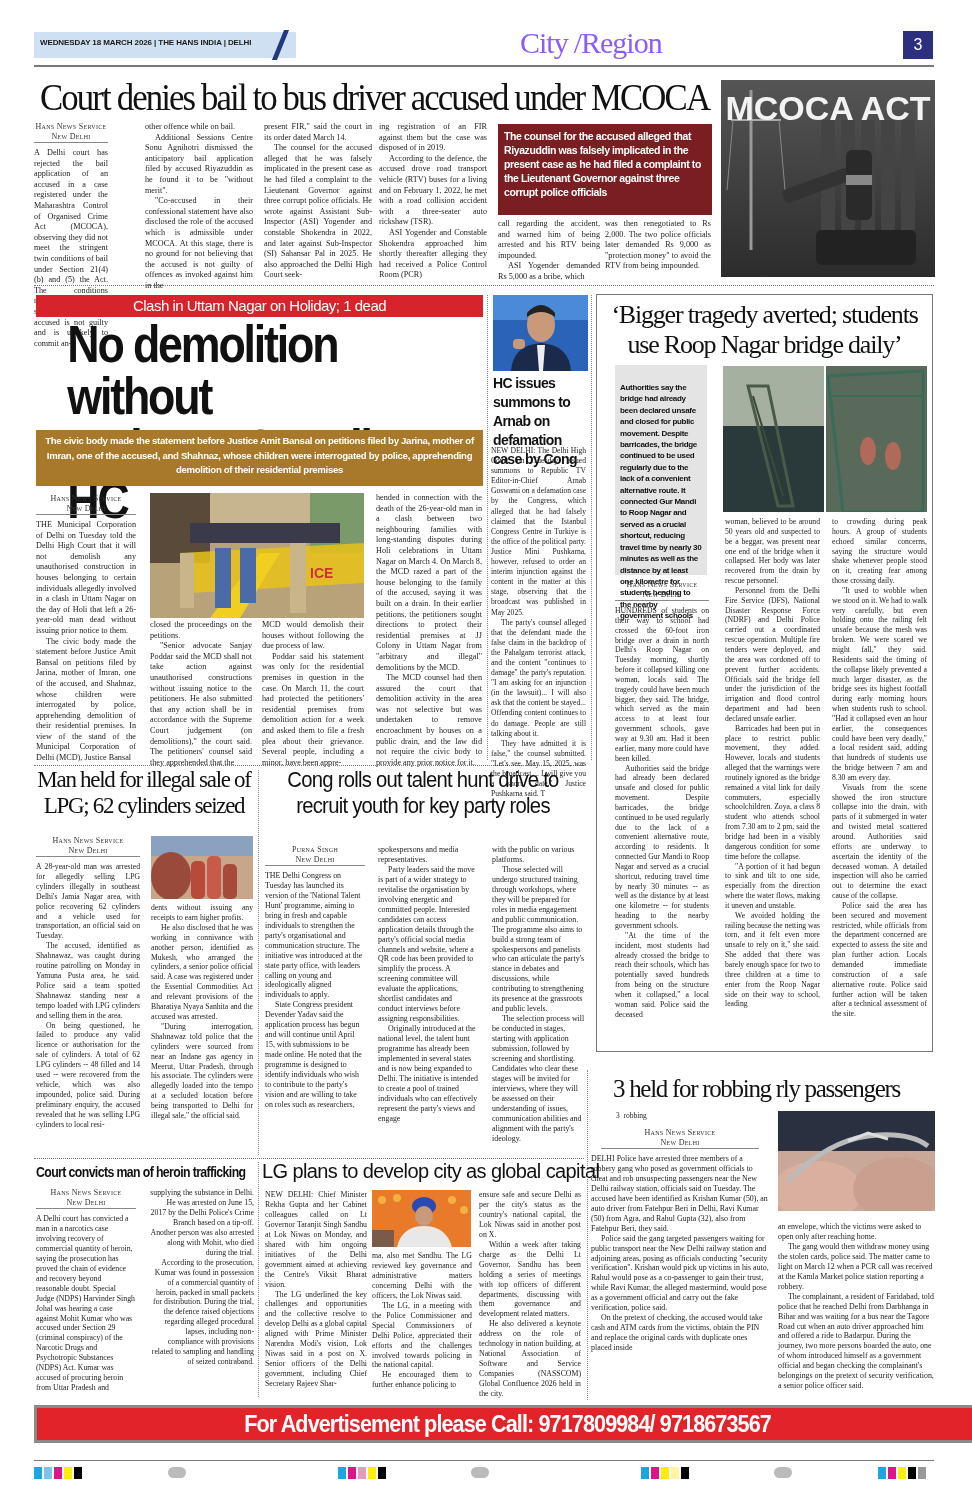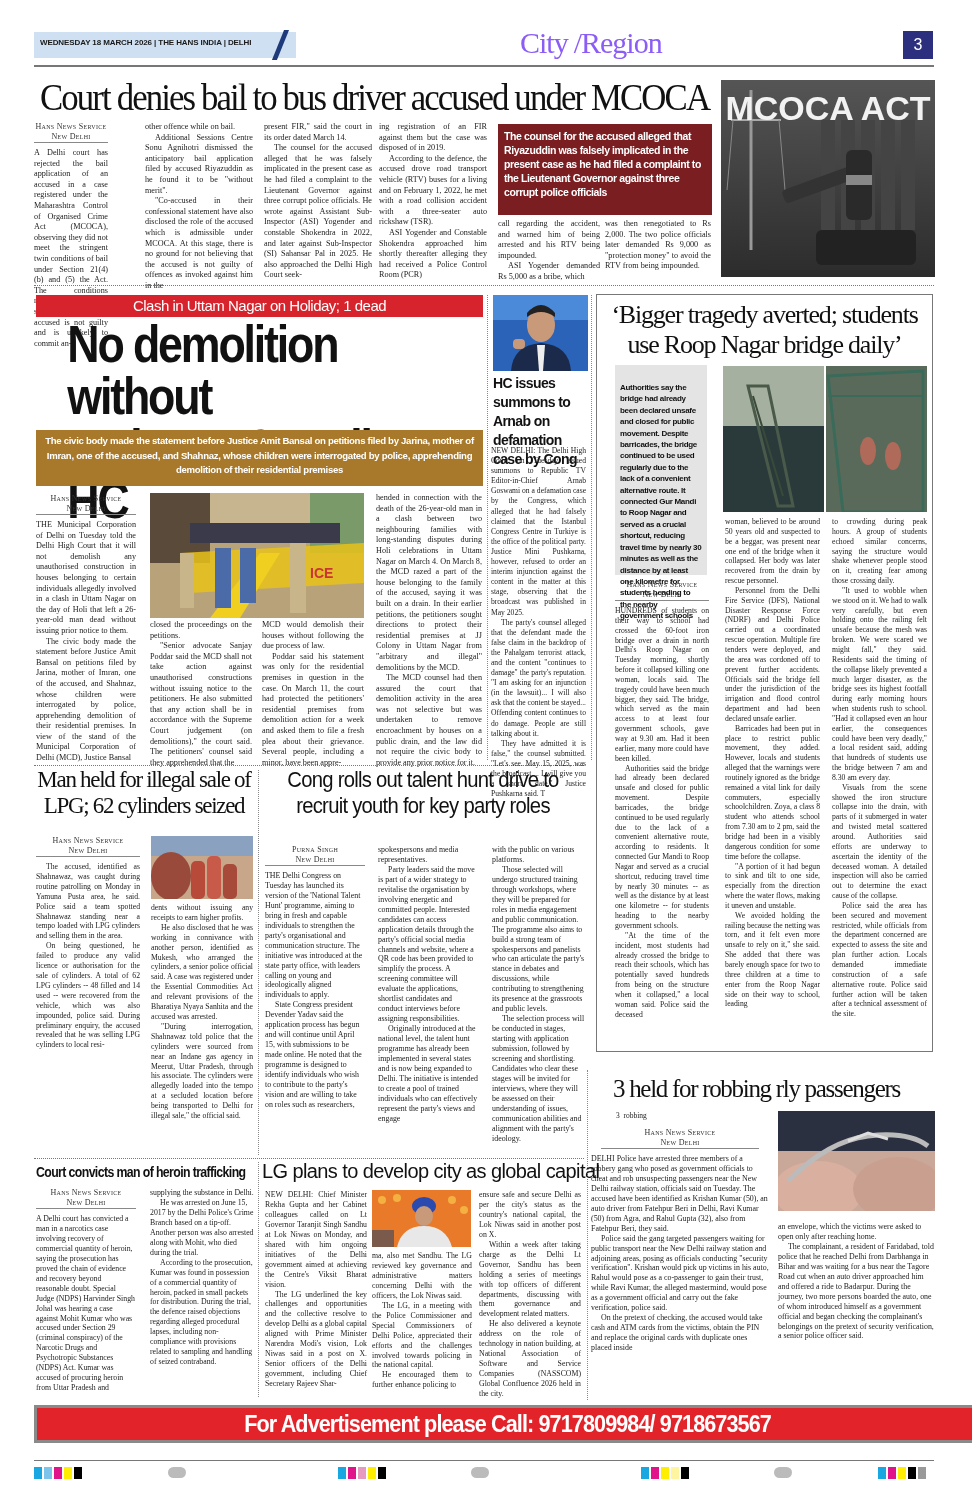--- a/index.html
+++ b/index.html
@@ -229,20 +229,21 @@
   <div class="abs hd-serif" style="left:34px;top:767px;width:220px;text-align:center;font-size:23px;line-height:26px;letter-spacing:-1.3px">
     <div>Man held for illegal sale of</div>
     <div>LPG; 62 cylinders seized</div>
   </div>
   <div class="col txt" style="left:36px;top:836px;width:104px;font-size:7.7px;line-height:9.9px">
     <div class="byline">
         <div>Hans News Service</div>
         <div>New Delhi</div>
       </div>
     <div>
+        <p class="first">A 28-year-old man was arrested for allegedly selling LPG cylinders illegally in southeast Delhi's Jamia Nagar area, with police recovering 62 cylinders and a vehicle used for transportation, an official said on Tuesday.</p>
         <p>The accused, identified as Shahnawaz, was caught during routine patrolling on Monday in Yamuna Pusta area, he said. Police said a team spotted Shahnawaz standing near a tempo loaded with LPG cylinders and selling them in the area.</p>
         <p>On being questioned, he failed to produce any valid licence or authorisation for the sale of cylinders. A total of 62 LPG cylinders -- 48 filled and 14 used -- were recovered from the vehicle, which was also impounded, police said. During preliminary enquiry, the accused revealed that he was selling LPG cylinders to local resi-</p>
       </div>
   </div>
   <div class="photo" style="left:151px;top:836px;width:102px;height:63px">
     <svg viewBox="0 0 102 63">
       <rect width="102" height="63" fill="#c8a68a"></rect>
       <rect x="0" y="0" width="102" height="20" fill="#8aa2c0"></rect>
       <ellipse cx="20" cy="40" rx="20" ry="24" fill="#9a4a3a"></ellipse>
       <rect x="40" y="25" width="14" height="38" rx="5" fill="#b84a3a"></rect>
@@ -305,36 +306,37 @@
       <rect width="157" height="100" fill="#c9a89a"></rect>
       <rect width="157" height="40" fill="#2a3040"></rect>
       <ellipse cx="40" cy="80" rx="45" ry="30" fill="#d9b0a0"></ellipse>
       <ellipse cx="120" cy="78" rx="45" ry="32" fill="#c9a090"></ellipse>
       <path d="M10 70 Q50 30 90 25 Q130 20 150 35" fill="none" stroke="#bbb" stroke-width="5"></path>
       <path d="M70 30 l20 -8 l20 6" fill="none" stroke="#ddd" stroke-width="3"></path>
     </svg>
   </div>
   <div class="col txt" style="left:778px;top:1222px;width:157px;text-align:left;font-size:7.9px;line-height:9.95px">
       <p class="first">an envelope, which the victims were asked to open only after reaching home.</p>
+      <p>The gang would then withdraw money using the stolen cards, police said. The matter came to light on March 12 when a PCR call was received at the Kamla Market police station reporting a robbery.</p>
       <p>The complainant, a resident of Faridabad, told police that he reached Delhi from Darbhanga in Bihar and was waiting for a bus near the Tagore Road cut when an auto driver approached him and offered a ride to Badarpur. During the journey, two more persons boarded the auto, one of whom introduced himself as a government official and began checking the complainant's belongings on the pretext of security verification, a senior police officer said.</p>
     </div>
 </div>
 
 <div>
   <div class="abs hd-sans" style="left:36px;top:1164px;font-size:14px;font-weight:bold;letter-spacing:-.7px;white-space:nowrap;transform:scaleX(.88);transform-origin:left top">Court convicts man of heroin trafficking</div>
   <div class="col txt" style="left:36px;top:1188px;width:100px;text-align:left;font-size:7.8px;line-height:9.95px">
     <div class="byline">
         <div>Hans News Service</div>
         <div>New Delhi</div>
       </div>
     <div>
         <p class="first">A Delhi court has convicted a man in a narcotics case involving recovery of commercial quantity of heroin, saying the prosecution has proved the chain of evidence and recovery beyond reasonable doubt. Special Judge (NDPS) Harvinder Singh Johal was hearing a case against Mohit Kumar who was accused under Section 29 (criminal conspiracy) of the Narcotic Drugs and Psychotropic Substances (NDPS) Act. Kumar was accused of procuring heroin from Uttar Pradesh and</p>
       </div>
   </div>
-  <div class="col txt" style="left:150px;top:1188px;width:104px;text-align:left;font-size:7.8px;line-height:9.95px">
+  <div class="col txt" style="left:150px;top:1188px;width:104px;text-align:right;font-size:7.8px;line-height:9.95px">
       <p class="first">supplying the substance in Delhi.</p>
       <p>He was arrested on June 15, 2017 by the Delhi Police's Crime Branch based on a tip-off. Another person was also arrested along with Mohit, who died during the trial.</p>
       <p>According to the prosecution, Kumar was found in possession of a commercial quantity of heroin, packed in small packets for distribution.  During the trial, the defence raised objections regarding alleged procedural lapses, including non-compliance with provisions related to sampling and handling of seized contraband.</p>
     </div>
   <div class="dotted-v" style="left:258px;top:1162px;height:235px"></div>
 </div>
 
 <div>
   <div class="abs hd-sans" style="left:262px;top:1160px;font-size:20px;letter-spacing:-.6px;white-space:nowrap">LG plans to develop city as global capital</div>
   <div class="col txt" style="left:265px;top:1190px;width:102px;font-size:7.8px;line-height:9.95px">

